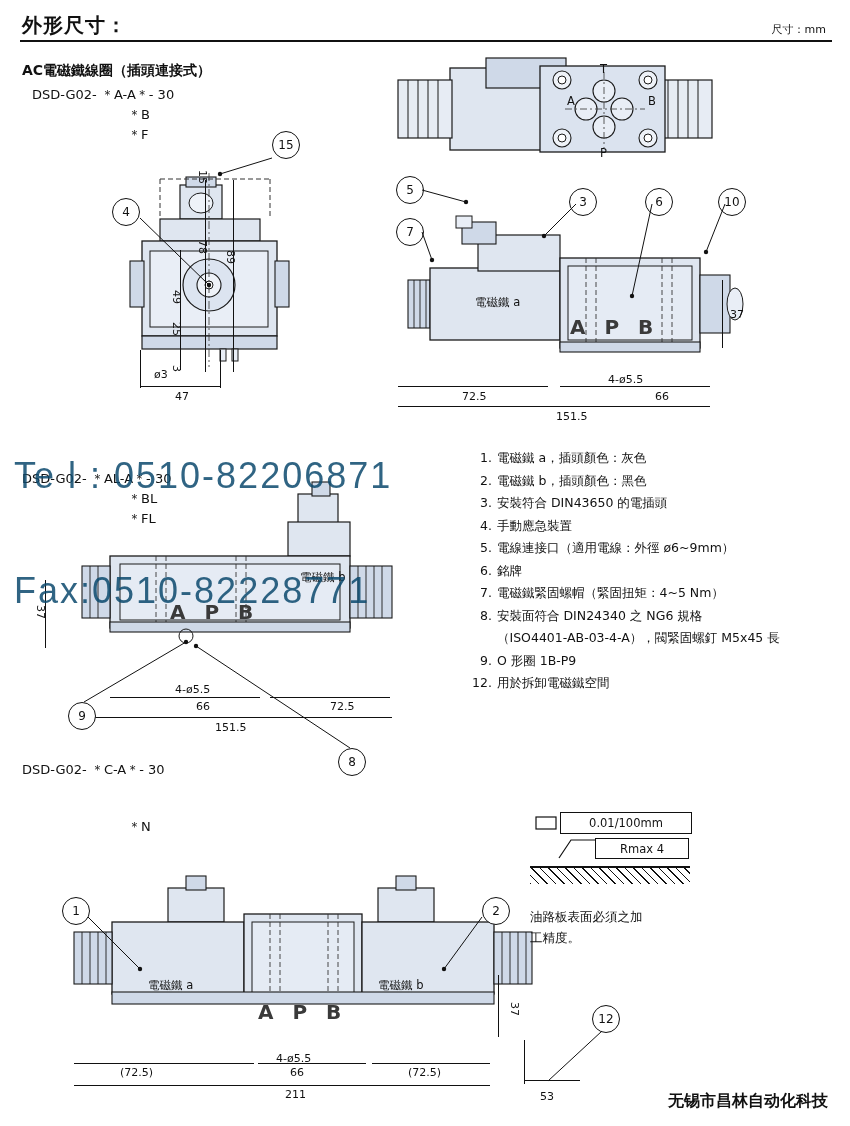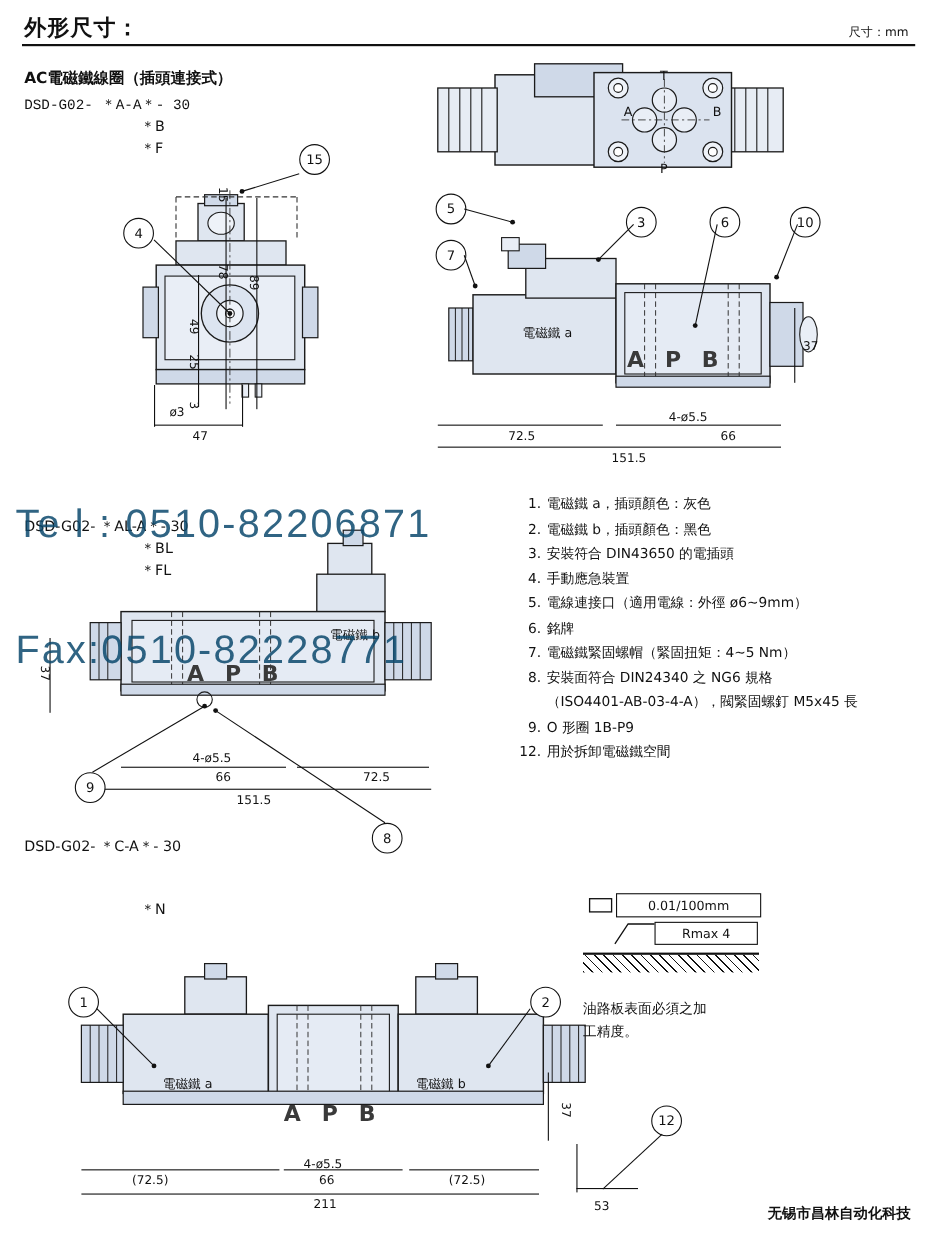--- a/index.html
+++ b/index.html
@@ -30,21 +30,21 @@
     color:#0c4a6e;
     font-family:Liberation Sans, sans-serif;
     font-size:36px;
     letter-spacing:2px;
     white-space:nowrap;
     opacity:.85;
   }
   #wm-tel{left:14px;top:455px;}
   #wm-fax{left:14px;top:570px;}
   
-  #footer-company{right:22px;bottom:14px;font-size:13px;font-weight:bold;}
+  #footer-company{right:22px;bottom:14px;font-size:16px;font-weight:bold;}
   
   .bal{
     position:absolute;border:1.4px solid #111;border-radius:50%;
     background:#fff;text-align:center;font-size:12px;
     display:flex;align-items:center;justify-content:center;
   }
   .bal.s{width:26px;height:26px;}
   .dim{position:absolute;font-size:11px;}
   .dimline{position:absolute;background:#111;}
   .ext{position:absolute;background:#111;width:1px;}
@@ -61,21 +61,21 @@
 </head>
 <body>
 
 <div class="abs" id="header-title">外形尺寸：</div>
 <div class="abs" id="header-unit">尺寸：mm</div>
 <div class="abs" id="header-rule"></div>
 
 <div class="abs sec-title" style="left:22px;top:62px;">
   <span>AC</span><span>電磁鐵線圈（插頭連接式）</span>
 </div>
-<div class="abs model" style="left:22px;top:86px;font-family:Liberation Mono, monospace;">DSD-G02- ＊A-A＊- 30</div>
+<div class="abs model" style="left:32px;top:86px;">DSD-G02- ＊A-A＊- 30</div>
 <div class="abs model-sub" style="left:128px;top:106px;">＊B</div>
 <div class="abs model-sub" style="left:128px;top:126px;">＊F</div>
 
 <svg class="abs" style="left:390px;top:58px;width:330px;height:115px;">
 
   <rect x="60" y="10" width="210" height="82" fill="#dfe6f0" stroke="#1b1b1b" stroke-width="1.3"></rect>
 
   <rect x="8" y="22" width="54" height="58" fill="#e7ecf4" stroke="#1b1b1b" stroke-width="1.2"></rect>
   <line x1="18" y1="22" x2="18" y2="80" stroke="#1b1b1b" stroke-width="1"></line>
   <line x1="28" y1="22" x2="28" y2="80" stroke="#1b1b1b" stroke-width="1"></line>

